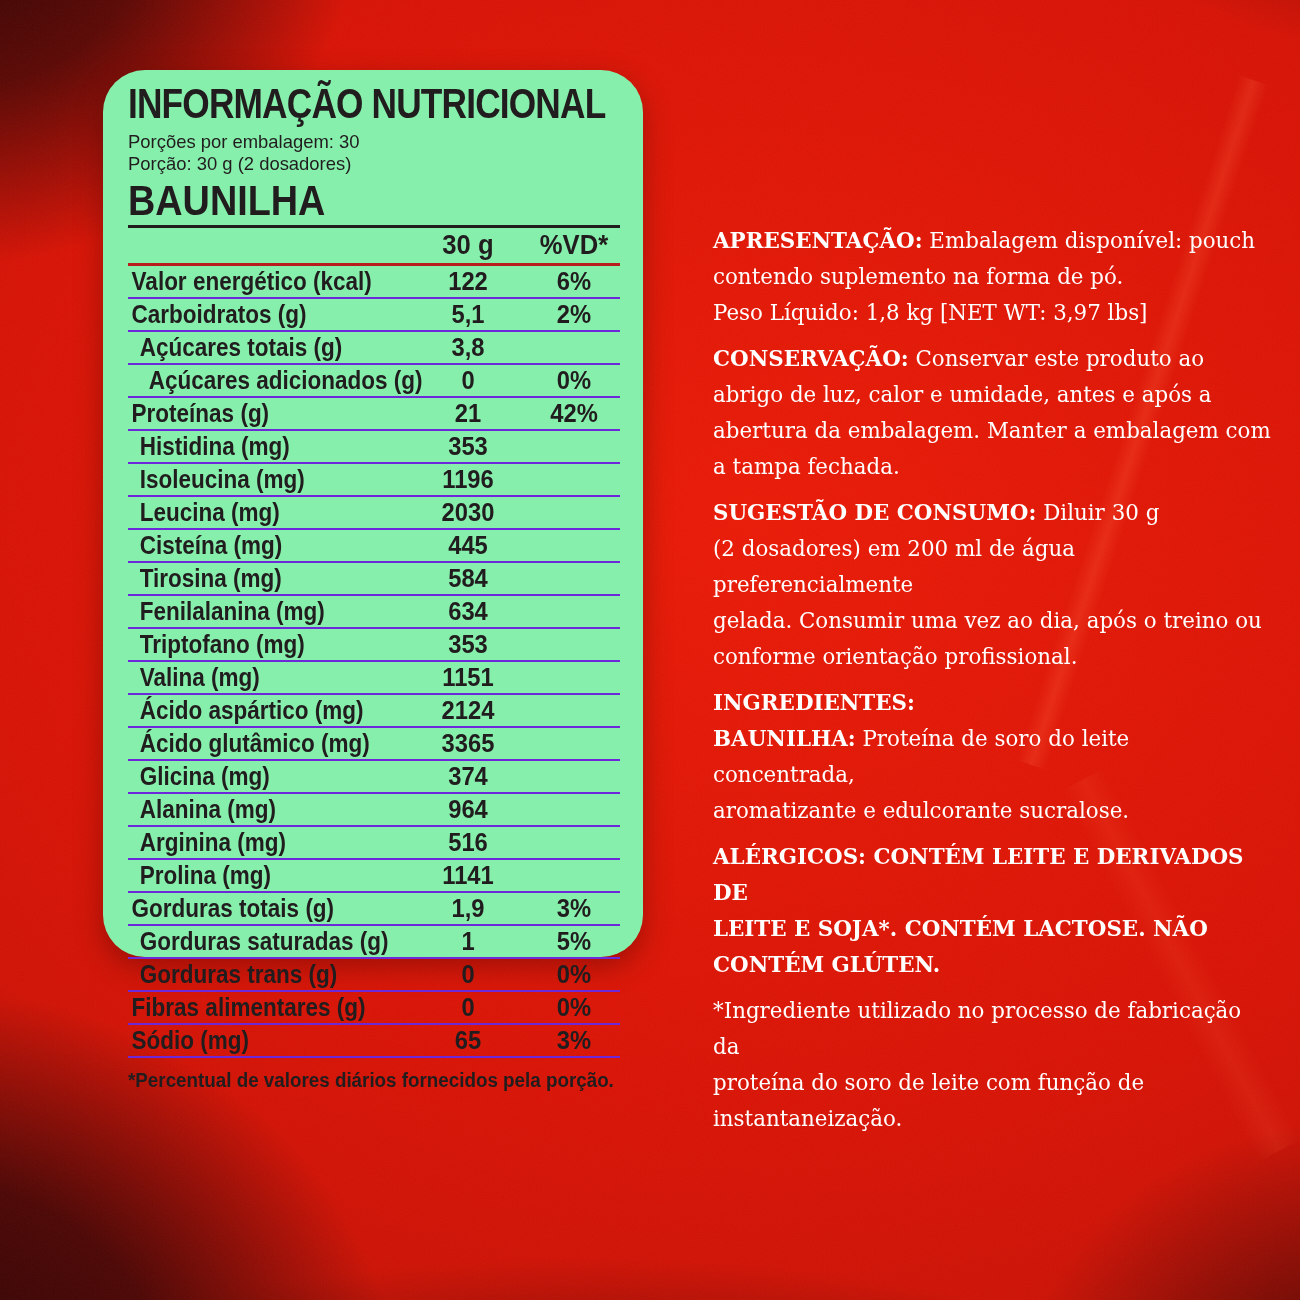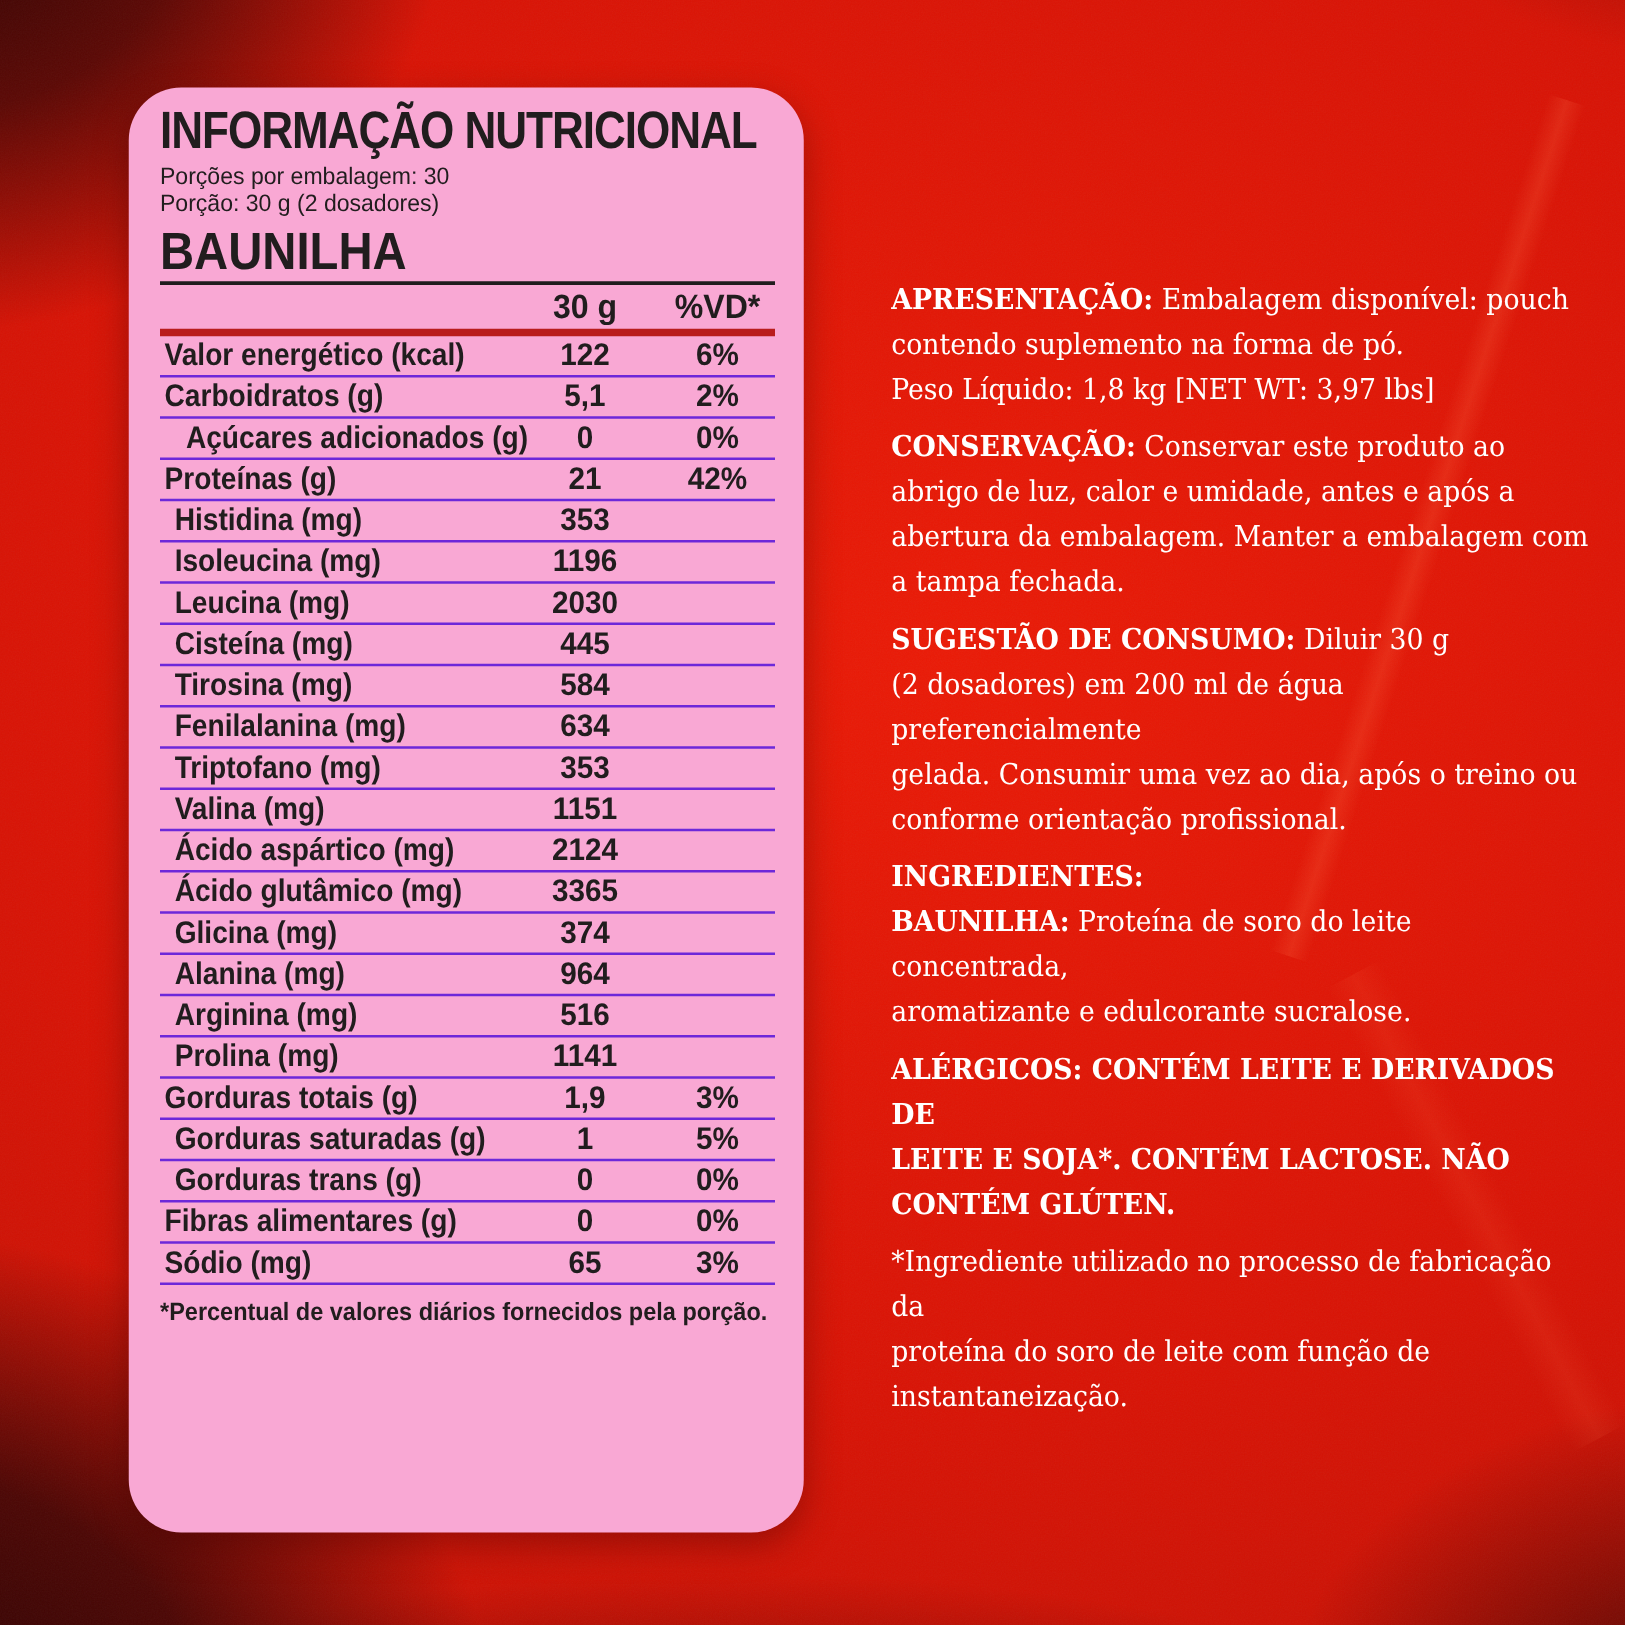--- a/index.html
+++ b/index.html
@@ -17,38 +17,38 @@
   }
   .noise{position:absolute;left:0;top:0;z-index:1;pointer-events:none;}
   .streak{position:absolute;z-index:2;pointer-events:none;}
   .streak-1{left:1130px;top:40px;width:260px;height:720px;transform:rotate(18deg);transform-origin:top left;
     background:linear-gradient(90deg, transparent 44%, rgba(255,110,70,.22) 50%, transparent 56%);}
   .streak-2{left:950px;top:850px;width:300px;height:420px;transform:rotate(-28deg);transform-origin:top left;
     background:linear-gradient(90deg, transparent 42%, rgba(255,110,70,.12) 50%, transparent 58%);}
 
   
   .panel{
-    position:absolute;left:103px;top:70px;width:540px;height:1156px;z-index:5;
-    background:#f9a8d4;border-radius:42px;box-sizing:border-box;
+    position:absolute;left:103px;top:70px;width:540px;height:887px;z-index:5;
+    background:#86efac;border-radius:42px;box-sizing:border-box;
     padding:12px 23px 0 25px;
     box-shadow:0 10px 28px rgba(50,0,0,.35);
     color:#211d1e;
   }
   .n-title{
     font-weight:700;font-size:42px;line-height:44px;letter-spacing:-1px;
     transform:scaleX(.84);transform-origin:0 50%;white-space:nowrap;color:#211d1e;
   }
   .servings{margin-top:5px;font-size:19px;line-height:22px;font-weight:400;color:#211d1e;
     transform:scaleX(.97);transform-origin:0 0;white-space:nowrap;}
   .flavor{margin-top:4px;font-weight:700;font-size:42px;line-height:44px;
     transform:scaleX(.9);transform-origin:0 50%;white-space:nowrap;color:#211d1e;}
 
   .ntable{width:492px;margin-top:2px;border-top:3px solid #211d1e;}
   .t-head,.t-row{display:grid;grid-template-columns:280px 120px 92px;align-items:center;}
-  .t-head{height:35px;border-bottom:6px solid #b91c1c;}
+  .t-head{height:35px;border-bottom:3px solid #b91c1c;}
   .t-row{height:33px;border-bottom:2px solid #6d28d9;box-sizing:border-box;}
   .t-label{font-weight:700;font-size:25px;white-space:nowrap;
     transform:scaleX(.9);transform-origin:0 50%;padding-left:4px;}
   .t-label.ind1{padding-left:13px;}
   .t-label.ind2{padding-left:23px;}
   .t-val,.t-vd{font-weight:700;font-size:25px;text-align:center;transform:scaleX(.95);}
   .t-head .t-val,.t-head .t-vd{font-size:27px;}
   .footnote{margin-top:10px;font-weight:700;font-size:20px;line-height:24px;
     transform:scaleX(.94);transform-origin:0 50%;white-space:nowrap;color:#211d1e;}
 
@@ -93,20 +93,25 @@
     <div>
         <div class="t-row">
     <div class="t-label">Valor energético (kcal)</div>
     <div class="t-val">122</div>
     <div class="t-vd">6%</div>
   </div>
         <div class="t-row">
     <div class="t-label">Carboidratos (g)</div>
     <div class="t-val">5,1</div>
     <div class="t-vd">2%</div>
+  </div>
+        <div class="t-row">
+    <div class="t-label ind1">Açúcares totais (g)</div>
+    <div class="t-val">3,8</div>
+    <div class="t-vd"></div>
   </div>
         <div class="t-row">
     <div class="t-label ind2">Açúcares adicionados (g)</div>
     <div class="t-val">0</div>
     <div class="t-vd">0%</div>
   </div>
         <div class="t-row">
     <div class="t-label">Proteínas (g)</div>
     <div class="t-val">21</div>
     <div class="t-vd">42%</div>

